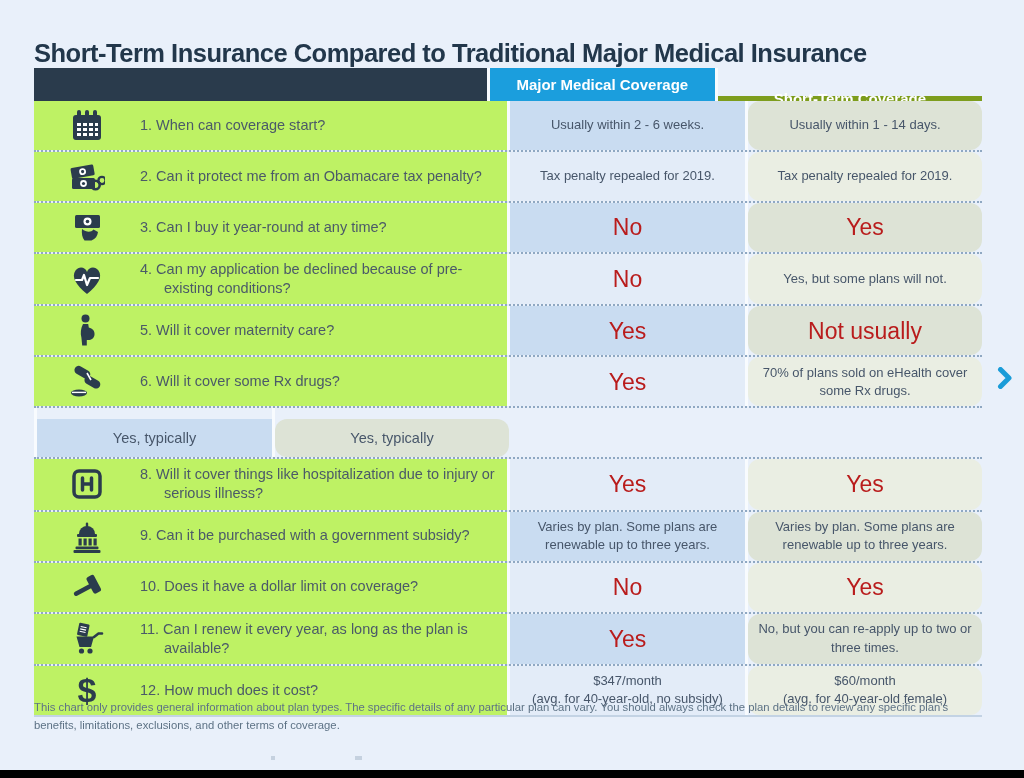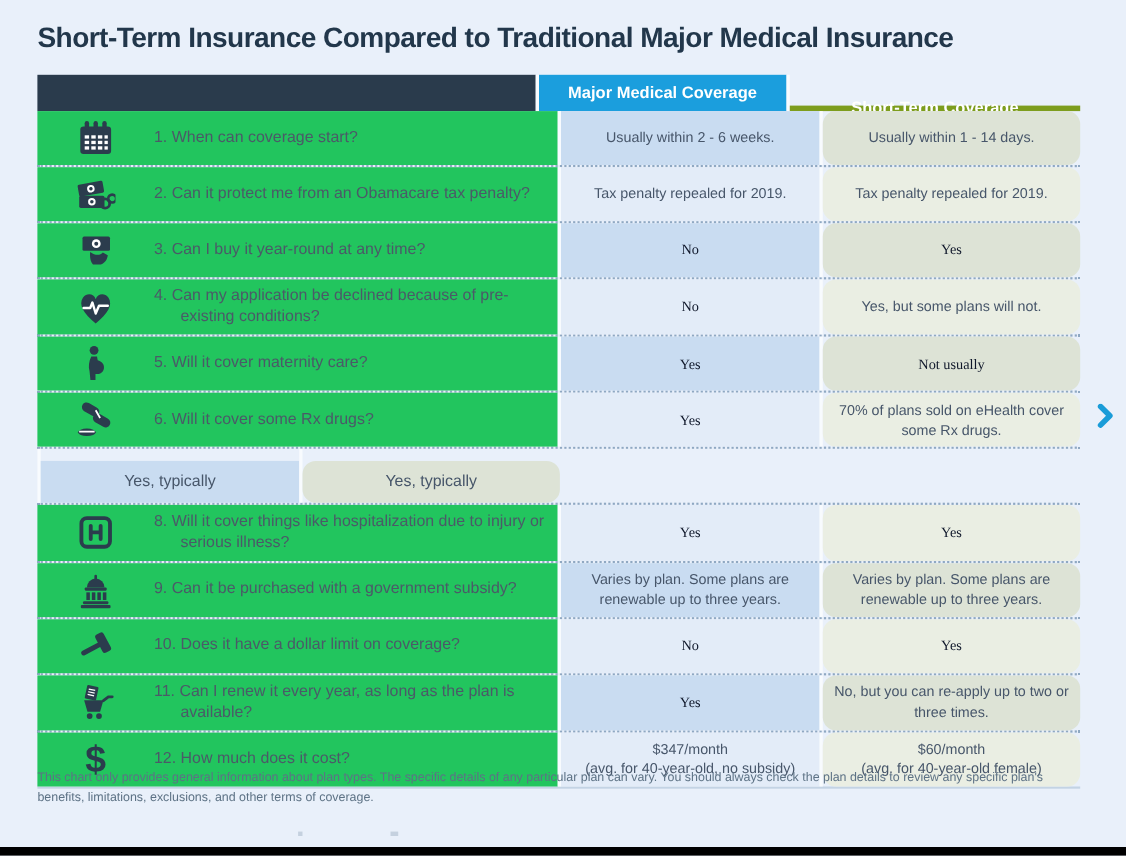--- a/index.html
+++ b/index.html
@@ -2,54 +2,54 @@
 <html><head>
 <meta charset="utf-8">
 <style>
   html,body{margin:0;padding:0;}
   body{
     width:1024px;height:778px;position:relative;overflow:hidden;
     background:#e9f0fa;
     font-family:"Liberation Sans",sans-serif;
   }
   .title{
-    position:absolute;left:34px;top:21px;margin:0;
+    position:absolute;left:34px;top:39px;margin:0;
     font-size:25.5px;font-weight:bold;color:#22374b;letter-spacing:-0.5px;
     white-space:nowrap;
   }
   .table{
     position:absolute;left:34px;top:68px;width:948px;
     border-bottom:2px solid #c3d3e4;
   }
   .hrow,.row{display:flex;}
   .hrow{height:33px;border-radius:14px;}
   .hcell{display:flex;align-items:center;justify-content:center;
     color:#ffffff;font-weight:bold;font-size:15px;}
   .h-q{width:473px;background:#2a3b4c;}
   .h-mm{width:235px;background:#1b9edd;}
   .h-st{width:276px;background:#7d9d1d;margin-top:28px;}
   .gap{width:3px;flex:none;background:#f8fbfe;}
   .row{min-height:49px;}
   .row + .row{border-top:2px dotted #8fa8c2;}
-  .c-q{width:473px;background:#22c55e;display:flex;align-items:center;box-sizing:border-box;}
+  .c-q{width:473px;background:#bef264;display:flex;align-items:center;box-sizing:border-box;}
   .icon-box{width:106px;flex:none;display:flex;justify-content:center;align-items:center;}
   .icon-box svg{width:36px;height:36px;display:block;}
   .q-text{
     flex:1;font-size:14.5px;color:#4b5a68;line-height:1.32;
     padding:6px 8px 6px 24px;text-indent:-24px;
   }
   .c-a{
     display:flex;align-items:center;justify-content:center;text-align:center;
     font-size:13px;color:#47566a;line-height:1.4;white-space:pre-line;
     padding:4px 10px;box-sizing:border-box;
   }
   .c-a.mm{width:235px;}
   .c-a.st{width:234px;border-radius:12px;}
   .c-a.lg{font-size:14.5px;margin-top:11px;}
-  .c-a.xl{font-size:13px;color:#0f172a;font-family:Liberation Serif, serif;}
+  .c-a.xl{font-size:23px;color:#b91c1c;}
   
   .table .row:nth-child(even) .mm{background:#c9dcf1;}
   .table .row:nth-child(odd)  .mm{background:#e3ecf8;}
   .table .row:nth-child(even) .st{background:#dde3d6;}
   .table .row:nth-child(odd)  .st{background:#eaeee3;}
   .disclaimer{
     position:absolute;left:34px;top:699px;width:952px;margin:0;
     font-size:11.3px;color:#5d7285;line-height:1.55;
   }
   .next-btn{

